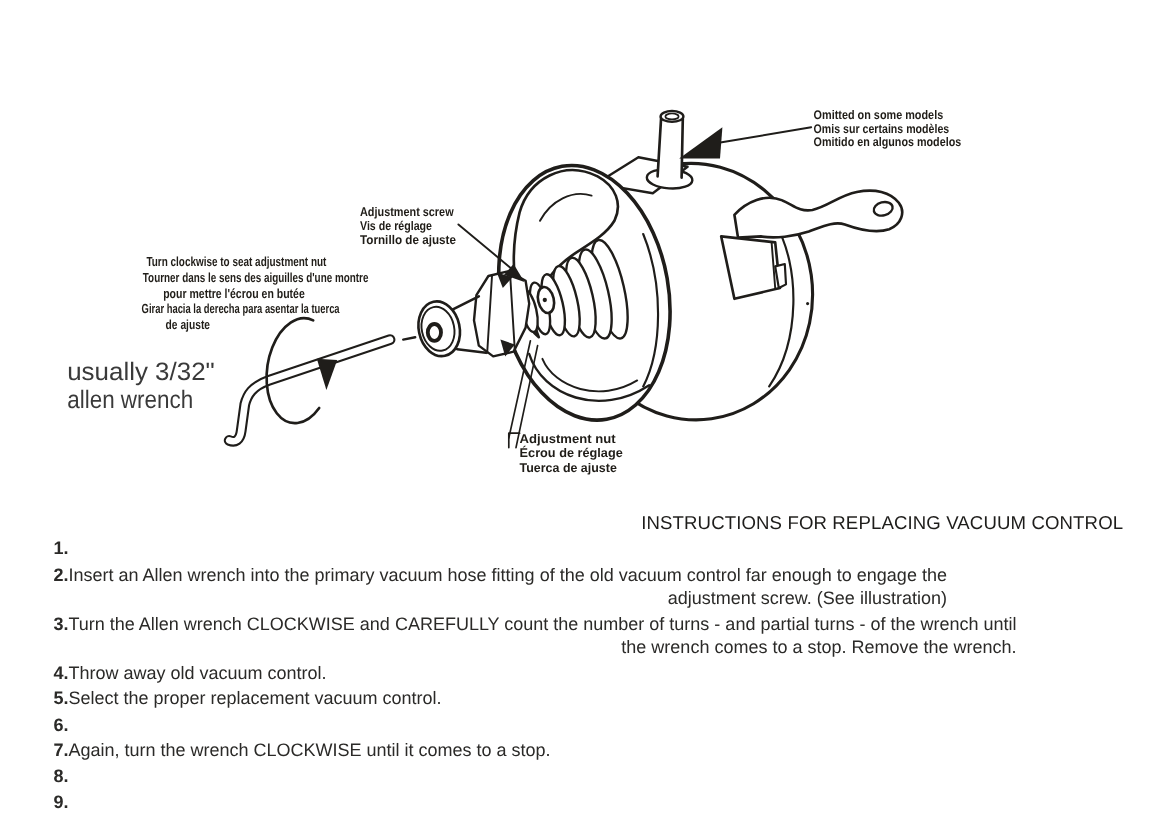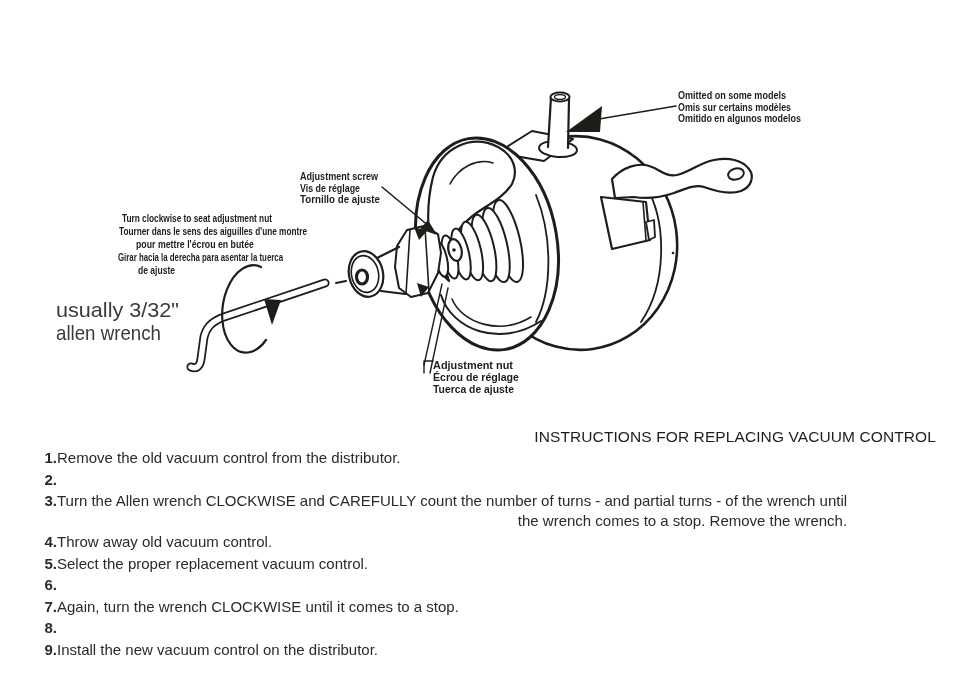--- a/index.html
+++ b/index.html
@@ -148,24 +148,25 @@
       <text class="note" x="56" y="317" textLength="123" lengthAdjust="spacingAndGlyphs">usually 3/32"</text>
       <text class="note" x="56" y="340" textLength="105" lengthAdjust="spacingAndGlyphs">allen wrench</text>
     </g>
   </svg>
 
   <div class="instructions">
     <h1>INSTRUCTIONS FOR REPLACING VACUUM CONTROL</h1>
 
     <div class="step">
       <span class="num">1.</span>
-      <span class="txt">Remove the old vacuum control from the distributor.</span>
     </div>
     <div class="step">
       <span class="num">2.</span>
+      <span class="txt">Insert an Allen wrench into the primary vacuum hose fitting of the old vacuum control far enough to engage the
+adjustment screw. (See illustration)</span>
     </div>
     <div class="step">
       <span class="num">3.</span>
       <span class="txt">Turn the Allen wrench CLOCKWISE and CAREFULLY count the number of turns - and partial turns - of the wrench until
 the wrench comes to a stop. Remove the wrench.</span>
     </div>
     <div class="step">
       <span class="num">4.</span>
       <span class="txt">Throw away old vacuum control.</span>
     </div>
@@ -178,17 +179,16 @@
     </div>
     <div class="step">
       <span class="num">7.</span>
       <span class="txt">Again, turn the wrench CLOCKWISE until it comes to a stop.</span>
     </div>
     <div class="step">
       <span class="num">8.</span>
     </div>
     <div class="step">
       <span class="num">9.</span>
-      <span class="txt">Install the new vacuum control on the distributor.</span>
     </div>
   </div>
 
 </div>
 
 </body></html>

